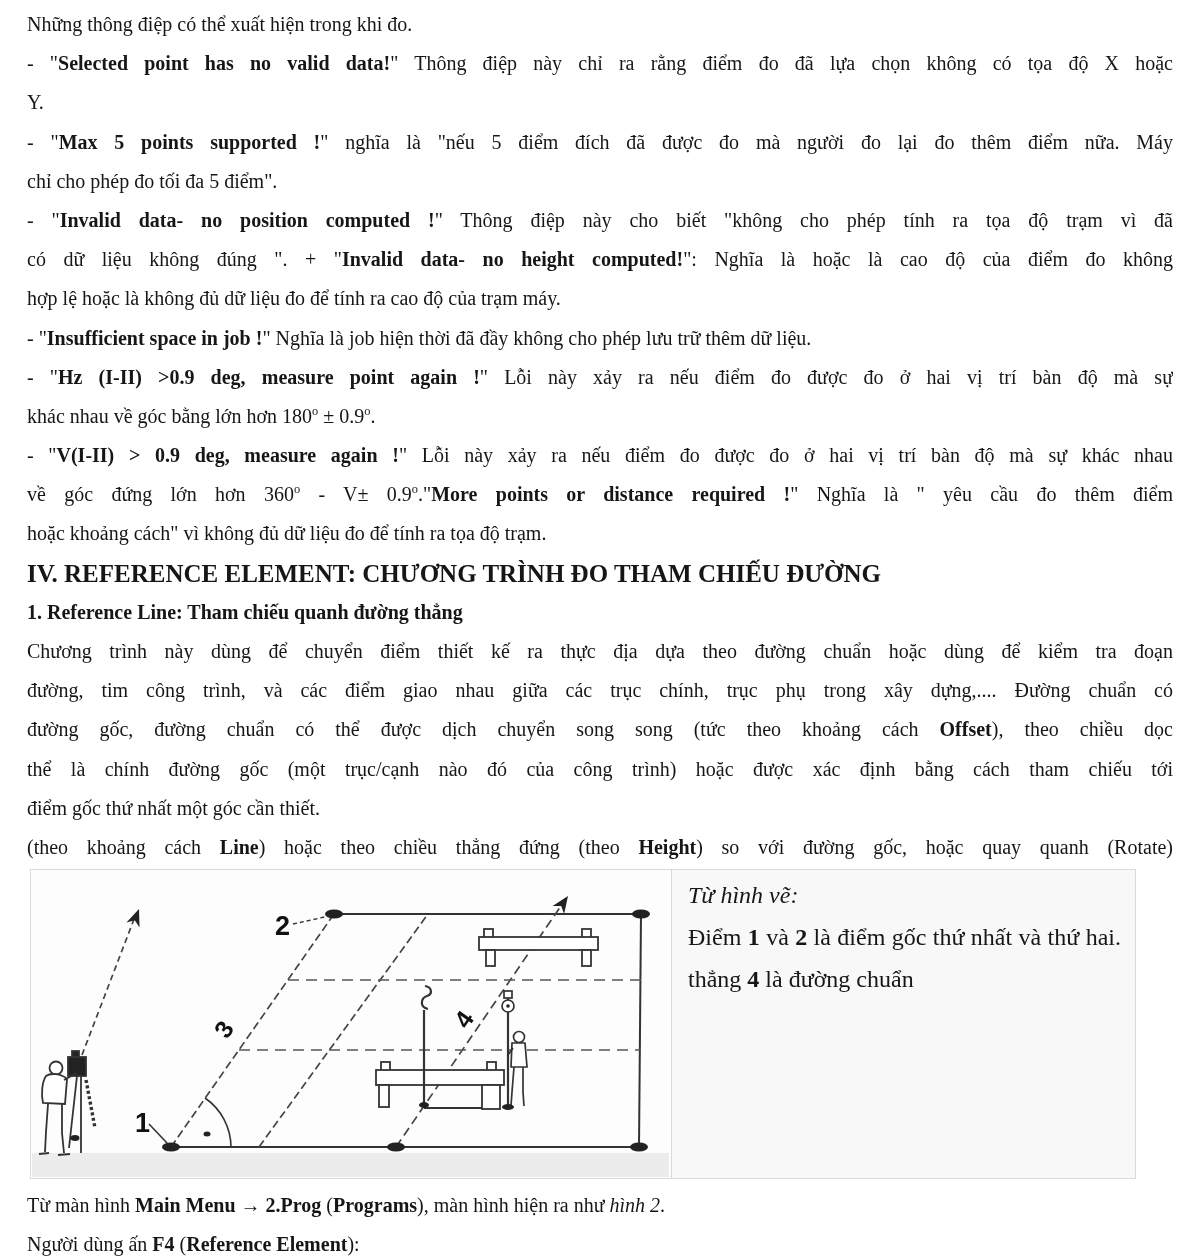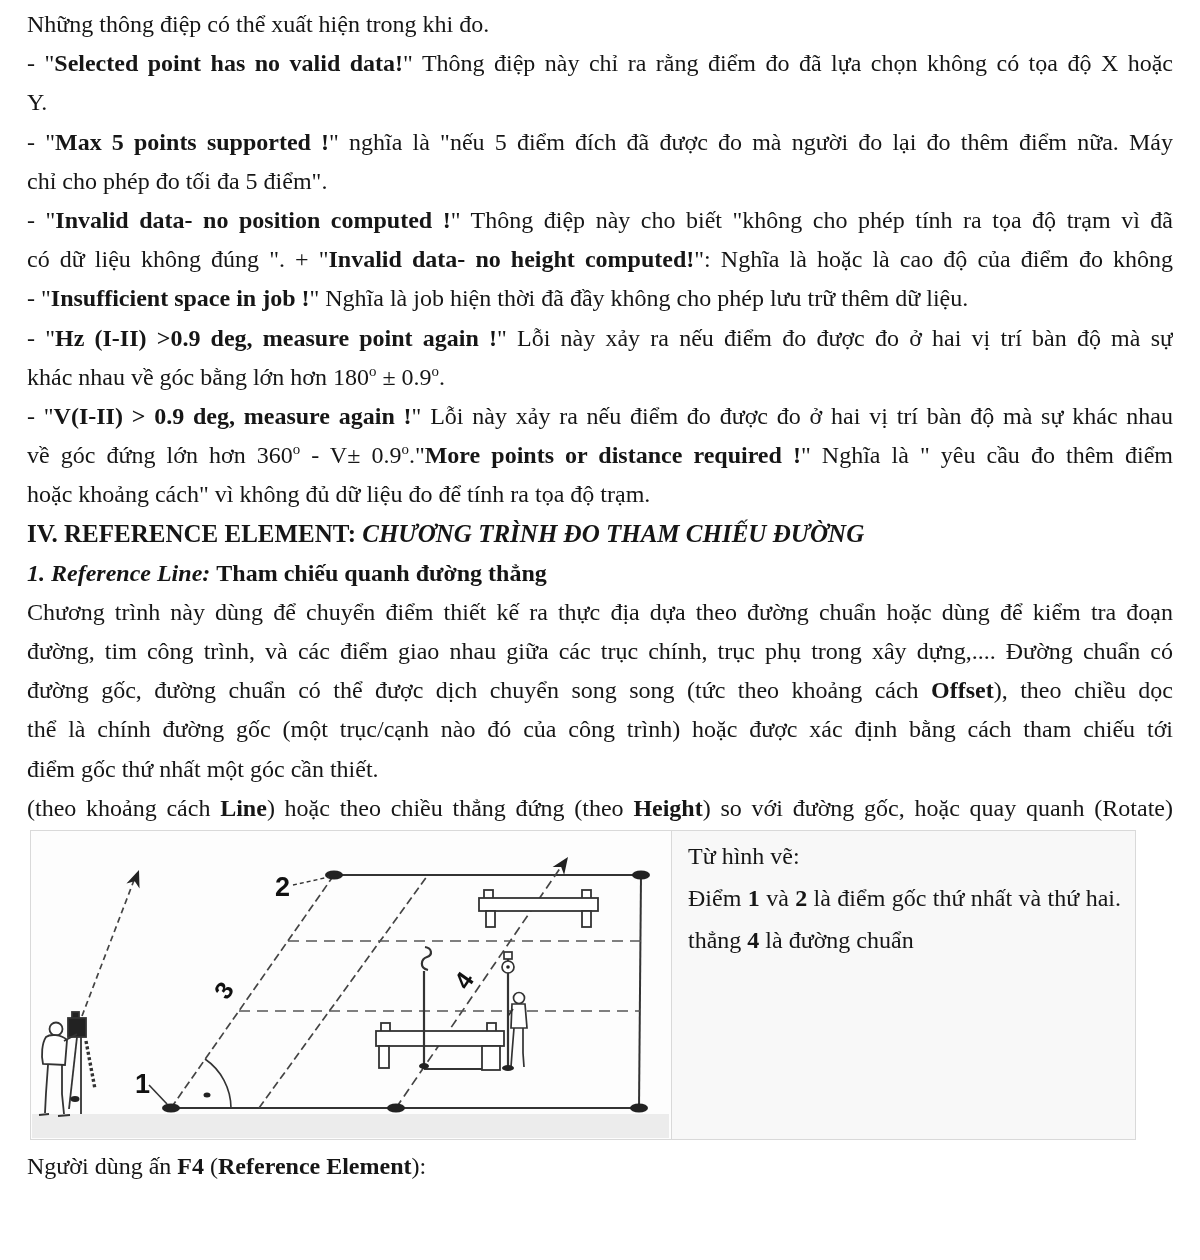--- a/index.html
+++ b/index.html
@@ -4,28 +4,28 @@
 <style>
   html,body{margin:0;padding:0;}
   body{
     width:1200px;height:1260px;overflow:hidden;
     background:#ffffff;color:#161616;
     font-family:"Liberation Serif","DejaVu Serif",serif;
   }
   .text-block{padding:0 27px;}
   #top-text{padding-top:5px;}
   .line{
-    font-size:24px;line-height:39.2px;height:39.2px;overflow:hidden;
+    font-size:20px;line-height:39.2px;height:39.2px;overflow:hidden;
     text-align:justify;text-align-last:left;white-space:normal;
   }
   .line.j{text-align-last:justify;}
   .line.heading{font-size:25px;}
   .seg-b{font-weight:bold;}
-  .seg-i{}
-  .seg-bi{font-weight:bold;font-style:italic;}
+  .seg-i{font-style:italic;}
+  .seg-bi{font-weight:bold;}
   .seg-sup{vertical-align:super;font-size:0.62em;line-height:0;}
   
   .figure-table{
     display:flex;margin:2px 0 0 30px;width:1104px;height:308px;
     border:1px solid #d9d9d9;background:#fbfbfb;
   }
   .figure-cell{
     width:640px;border-right:1px solid #d9d9d9;background:#fdfdfd;position:relative;flex:none;
   }
   .caption-cell{
@@ -39,20 +39,21 @@
 <body>
 
 <div id="top-text" class="text-block">
     <div class="line"><span>Những thông điệp có thể xuất hiện trong khi đo.</span></div>
     <div class="line j"><span>- "</span><span class="seg-b">Selected point has no valid data!</span><span>" Thông điệp này chỉ ra rằng điểm đo đã lựa chọn không có tọa độ X hoặc</span></div>
     <div class="line"><span>Y.</span></div>
     <div class="line j"><span>- "</span><span class="seg-b">Max 5 points supported !</span><span>" nghĩa là "nếu 5 điểm đích đã được đo mà người đo lại đo thêm điểm nữa. Máy</span></div>
     <div class="line"><span>chỉ cho phép đo tối đa 5 điểm".</span></div>
     <div class="line j"><span>- "</span><span class="seg-b">Invalid data- no position computed !</span><span>" Thông điệp này cho biết "không cho phép tính ra tọa độ trạm vì đã</span></div>
     <div class="line j"><span>có dữ liệu không đúng ". + "</span><span class="seg-b">Invalid data- no height computed!</span><span>": Nghĩa là hoặc là cao độ của điểm đo không</span></div>
+    <div class="line"><span>hợp lệ hoặc là không đủ dữ liệu đo để tính ra cao độ của trạm máy.</span></div>
     <div class="line"><span>- "</span><span class="seg-b">Insufficient space in job !</span><span>" Nghĩa là job hiện thời đã đầy không cho phép lưu trữ thêm dữ liệu.</span></div>
     <div class="line j"><span>- "</span><span class="seg-b">Hz (I-II) &gt;0.9 deg, measure point again !</span><span>" Lỗi này xảy ra nếu điểm đo được đo ở hai vị trí bàn độ mà sự</span></div>
     <div class="line"><span>khác nhau về góc bằng lớn hơn 180</span><span class="seg-sup">o</span><span> ± 0.9</span><span class="seg-sup">o</span><span>.</span></div>
     <div class="line j"><span>- "</span><span class="seg-b">V(I-II) &gt; 0.9 deg, measure again !</span><span>" Lỗi này xảy ra nếu điểm đo được đo ở hai vị trí bàn độ mà sự khác nhau</span></div>
     <div class="line j"><span>về góc đứng lớn hơn 360</span><span class="seg-sup">o</span><span> - V± 0.9</span><span class="seg-sup">o</span><span>."</span><span class="seg-b">More points or distance required !</span><span>" Nghĩa là " yêu cầu đo thêm điểm</span></div>
     <div class="line"><span>hoặc khoảng cách" vì không đủ dữ liệu đo để tính ra tọa độ trạm.</span></div>
     <div class="line heading"><span class="seg-b">IV. REFERENCE ELEMENT: </span><span class="seg-bi">CHƯƠNG TRÌNH ĐO THAM CHIẾU ĐƯỜNG</span></div>
     <div class="line"><span class="seg-bi">1. Reference Line: </span><span class="seg-b">Tham chiếu quanh đường thẳng</span></div>
     <div class="line j"><span>Chương trình này dùng để chuyển điểm thiết kế ra thực địa dựa theo đường chuẩn hoặc dùng để kiểm tra đoạn</span></div>
     <div class="line j"><span>đường, tim công trình, và các điểm giao nhau giữa các trục chính, trục phụ trong xây dựng,.... Đường chuẩn có</span></div>
@@ -165,14 +166,15 @@
     </svg>
   </div>
   <div class="caption-cell">
       <div class="line"><span class="seg-i">Từ hình vẽ:</span></div>
       <div class="line j"><span>Điểm </span><span class="seg-b">1</span><span> và </span><span class="seg-b">2</span><span> là điểm gốc thứ nhất và thứ hai.</span></div>
       <div class="line"><span>thẳng </span><span class="seg-b">4</span><span> là đường chuẩn</span></div>
     </div>
 </div>
 
 <div id="bottom-text" class="text-block">
+    <div class="line"><span>Từ màn hình </span><span class="seg-b">Main Menu</span><span> → </span><span class="seg-b">2.Prog</span><span> (</span><span class="seg-b">Programs</span><span>), màn hình hiện ra như </span><span class="seg-i">hình 2</span><span>.</span></div>
     <div class="line"><span>Người dùng ấn </span><span class="seg-b">F4</span><span> (</span><span class="seg-b">Reference Element</span><span>):</span></div>
   </div>
 
 </body></html>

